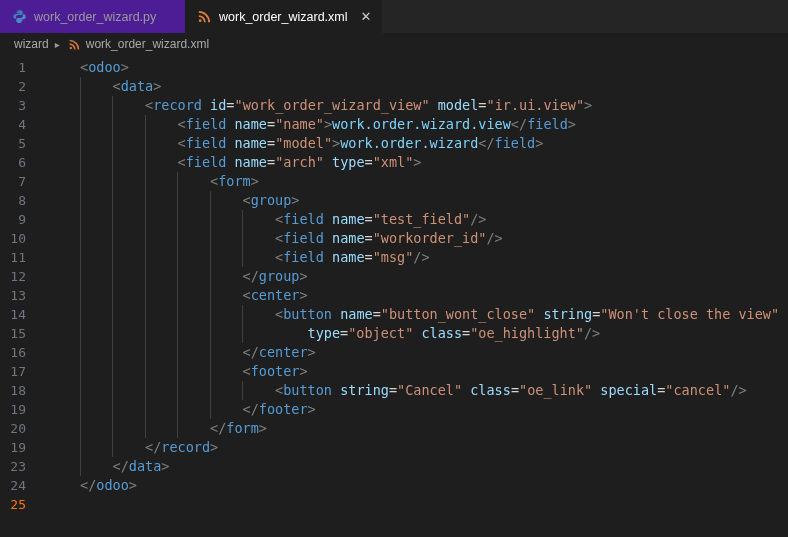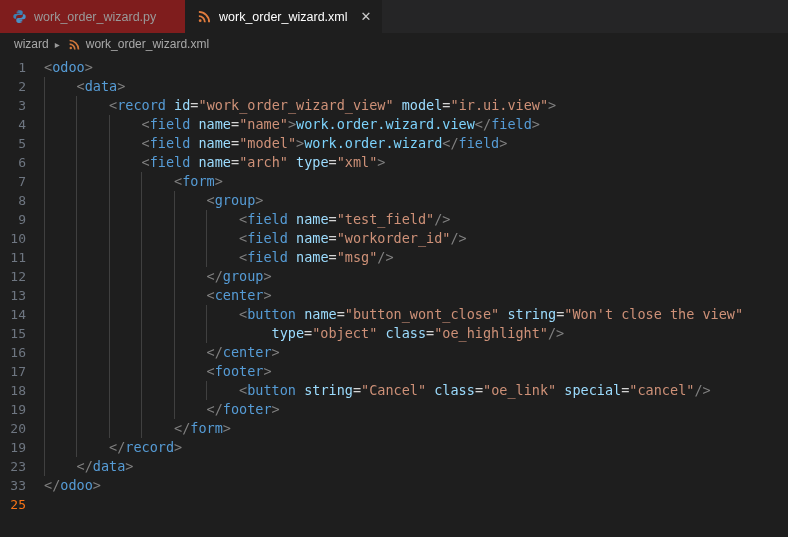--- a/index.html
+++ b/index.html
@@ -29,21 +29,21 @@
     padding: 0 11px 0 12px;
     height: 33px;
     box-sizing: border-box;
     font-family: "Liberation Sans", sans-serif;
     font-size: 12.5px;
     white-space: nowrap;
     cursor: pointer;
     position: relative;
   }
   .tab.inactive {
-    background: #7f1d1d;
+    background: #4c1d95;
     color: #9a9a9a;
     width: 185px;
   }
   .tab.active {
     background: #1e1e1e;
     color: #ffffff;
   }
   .tab-icon {
     width: 15px;
     height: 15px;
@@ -117,20 +117,21 @@
     box-sizing: border-box;
     color: #6e7681;
     font-size: 13px;
     user-select: none;
   }
   .line.current .ln { color: #f97316; }
   .code {
     flex: 1 1 auto;
     position: relative;
     color: #d4d4d4;
+    margin-left: 36px;
   }
   
   .guides {
     position: absolute;
     left: 0; top: 0; bottom: 0;
     pointer-events: none;
   }
   .guide {
     position: absolute;
     top: 0;
@@ -207,16 +208,16 @@
       <div class="line"><div class="ln">13</div><div class="code"><div class="guides"><div class="guide" style="left: 0px;"></div><div class="guide" style="left: 32.48px;"></div><div class="guide" style="left: 64.96px;"></div><div class="guide" style="left: 97.44px;"></div><div class="guide" style="left: 129.92px;"></div></div><span>                    <span class="t-punc">&lt;</span><span class="t-tag">center</span><span class="t-punc">&gt;</span></span></div></div>
       <div class="line"><div class="ln">14</div><div class="code"><div class="guides"><div class="guide" style="left: 0px;"></div><div class="guide" style="left: 32.48px;"></div><div class="guide" style="left: 64.96px;"></div><div class="guide" style="left: 97.44px;"></div><div class="guide" style="left: 129.92px;"></div><div class="guide" style="left: 162.4px;"></div></div><span>                        <span class="t-punc">&lt;</span><span class="t-tag">button</span><span class="t-text"> </span><span class="t-attr">name</span><span class="t-eq">=</span><span class="t-val">"button_wont_close"</span><span class="t-text"> </span><span class="t-attr">string</span><span class="t-eq">=</span><span class="t-val">"Won't close the view"</span></span></div></div>
       <div class="line"><div class="ln">15</div><div class="code"><div class="guides"><div class="guide" style="left: 0px;"></div><div class="guide" style="left: 32.48px;"></div><div class="guide" style="left: 64.96px;"></div><div class="guide" style="left: 97.44px;"></div><div class="guide" style="left: 129.92px;"></div><div class="guide" style="left: 162.4px;"></div></div><span>                            <span class="t-attr">type</span><span class="t-eq">=</span><span class="t-val">"object"</span><span class="t-text"> </span><span class="t-attr">class</span><span class="t-eq">=</span><span class="t-val">"oe_highlight"</span><span class="t-punc">/&gt;</span></span></div></div>
       <div class="line"><div class="ln">16</div><div class="code"><div class="guides"><div class="guide" style="left: 0px;"></div><div class="guide" style="left: 32.48px;"></div><div class="guide" style="left: 64.96px;"></div><div class="guide" style="left: 97.44px;"></div><div class="guide" style="left: 129.92px;"></div></div><span>                    <span class="t-punc">&lt;/</span><span class="t-tag">center</span><span class="t-punc">&gt;</span></span></div></div>
       <div class="line"><div class="ln">17</div><div class="code"><div class="guides"><div class="guide" style="left: 0px;"></div><div class="guide" style="left: 32.48px;"></div><div class="guide" style="left: 64.96px;"></div><div class="guide" style="left: 97.44px;"></div><div class="guide" style="left: 129.92px;"></div></div><span>                    <span class="t-punc">&lt;</span><span class="t-tag">footer</span><span class="t-punc">&gt;</span></span></div></div>
       <div class="line"><div class="ln">18</div><div class="code"><div class="guides"><div class="guide" style="left: 0px;"></div><div class="guide" style="left: 32.48px;"></div><div class="guide" style="left: 64.96px;"></div><div class="guide" style="left: 97.44px;"></div><div class="guide" style="left: 129.92px;"></div><div class="guide" style="left: 162.4px;"></div></div><span>                        <span class="t-punc">&lt;</span><span class="t-tag">button</span><span class="t-text"> </span><span class="t-attr">string</span><span class="t-eq">=</span><span class="t-val">"Cancel"</span><span class="t-text"> </span><span class="t-attr">class</span><span class="t-eq">=</span><span class="t-val">"oe_link"</span><span class="t-text"> </span><span class="t-attr">special</span><span class="t-eq">=</span><span class="t-val">"cancel"</span><span class="t-punc">/&gt;</span></span></div></div>
       <div class="line"><div class="ln">19</div><div class="code"><div class="guides"><div class="guide" style="left: 0px;"></div><div class="guide" style="left: 32.48px;"></div><div class="guide" style="left: 64.96px;"></div><div class="guide" style="left: 97.44px;"></div><div class="guide" style="left: 129.92px;"></div></div><span>                    <span class="t-punc">&lt;/</span><span class="t-tag">footer</span><span class="t-punc">&gt;</span></span></div></div>
       <div class="line"><div class="ln">20</div><div class="code"><div class="guides"><div class="guide" style="left: 0px;"></div><div class="guide" style="left: 32.48px;"></div><div class="guide" style="left: 64.96px;"></div><div class="guide" style="left: 97.44px;"></div></div><span>                <span class="t-punc">&lt;/</span><span class="t-tag">form</span><span class="t-punc">&gt;</span></span></div></div>
       <div class="line"><div class="ln">19</div><div class="code"><div class="guides"><div class="guide" style="left: 0px;"></div><div class="guide" style="left: 32.48px;"></div></div><span>        <span class="t-punc">&lt;/</span><span class="t-tag">record</span><span class="t-punc">&gt;</span></span></div></div>
       <div class="line"><div class="ln">23</div><div class="code"><div class="guides"><div class="guide" style="left: 0px;"></div></div><span>    <span class="t-punc">&lt;/</span><span class="t-tag">data</span><span class="t-punc">&gt;</span></span></div></div>
-      <div class="line"><div class="ln">33</div><div class="code"><div class="guides"></div><span><span class="t-punc">&lt;/</span><span class="t-tag">odoo</span><span class="t-punc">&gt;</span></span></div></div>
+      <div class="line"><div class="ln">24</div><div class="code"><div class="guides"></div><span><span class="t-punc">&lt;/</span><span class="t-tag">odoo</span><span class="t-punc">&gt;</span></span></div></div>
       <div class="line current"><div class="ln">25</div><div class="code"><div class="guides"></div><span></span></div></div>
     </div>
 </div>
 
 </body></html>

